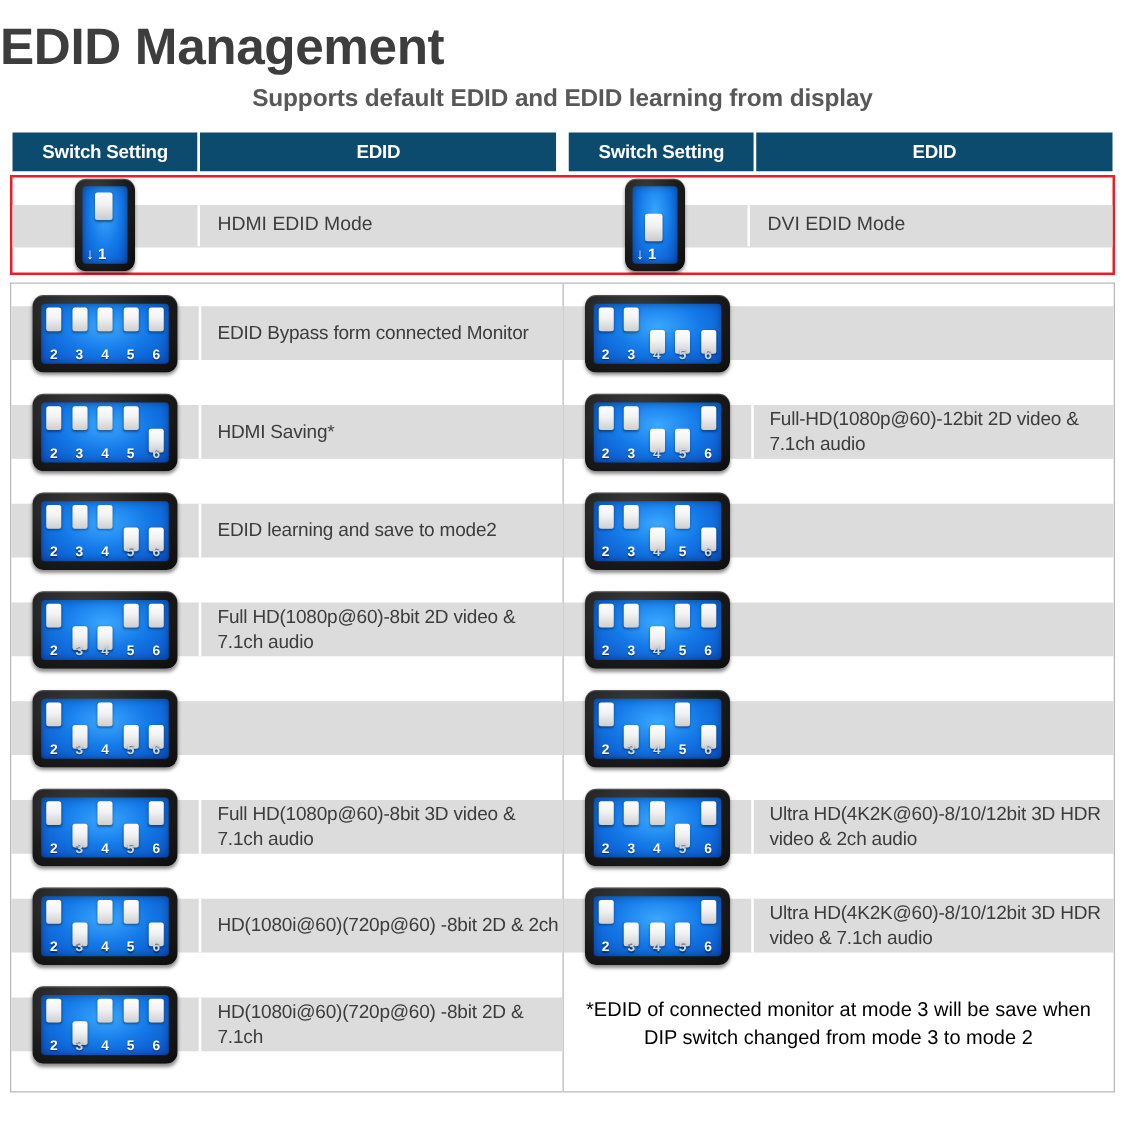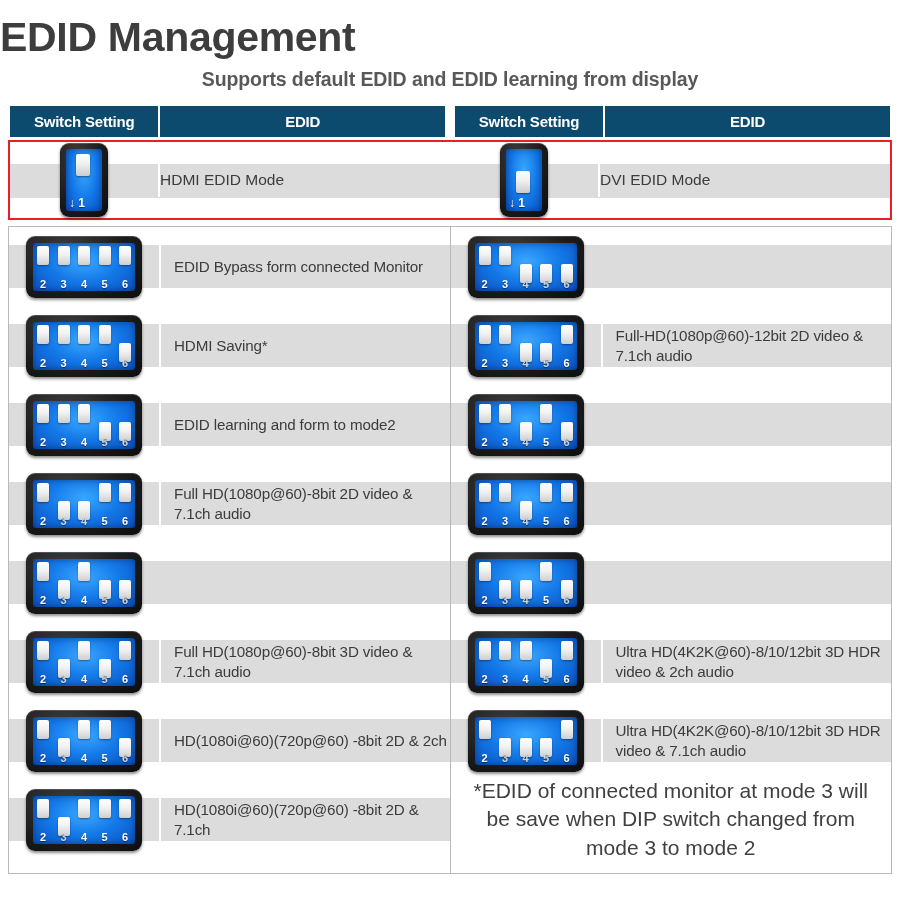--- a/index.html
+++ b/index.html
@@ -67,20 +67,21 @@
   .band{
     position:absolute;left:0;right:0;top:22px;height:34px;
     background:#dcdcdc;
   }
   .mode1-half{width:50%;display:flex;align-items:center;position:relative;}
   .mode1-swcell{width:148px;display:flex;align-items:center;justify-content:center;}
   .mode1-label{
     position:relative;
     font-size:15.5px;
     color:#3c3c3c;
+    padding-left:14px;
     border-left:2px solid #ffffff;
     height:34px;
     display:flex;align-items:center;
     flex:1;
   }
 
   
   .body-box{
     position:relative;
     margin:6px 8px 0 8px;
@@ -118,23 +119,23 @@
     font-size:15.2px;
     line-height:1.28;
     color:#3c3c3c;
     letter-spacing:-0.15px;
   }
   .footnote{
     position:relative;z-index:2;
     height:79px;
     display:flex;align-items:center;justify-content:center;
     text-align:center;
-    font-size:21px;
+    font-size:16px;
     line-height:1.35;
-    color:#404040;
+    color:#000000;
     padding:0 14px;
   }
 
   
   .dip{
     width:116px;height:62px;
     border-radius:9px;
     background:
       radial-gradient(ellipse at 35% 22%, #3d3d3d 0%, #1c1c1c 55%, #0d0d0d 100%);
     box-shadow:0 2px 3px rgba(0,0,0,.45), inset 0 1px 0 rgba(255,255,255,.18);
@@ -343,21 +344,21 @@
                     <div class="slider"></div>
                     <div class="num">5</div>
                   </div>
                   <div class="sw down">
                     <div class="slider"></div>
                     <div class="num">6</div>
                   </div>
                 </div>
               </div>
             </div>
-            <div class="txt-cell">EDID learning and form to mode2</div>
+            <div class="txt-cell">EDID learning and save to mode2</div>
           </div>
           <div class="row">
             <div class="row-band"></div>
             <div class="sw-cell">
               <div class="dip">
                 <div class="dip-face">
                   <div class="sw up">
                     <div class="slider"></div>
                     <div class="num">2</div>
                   </div>

